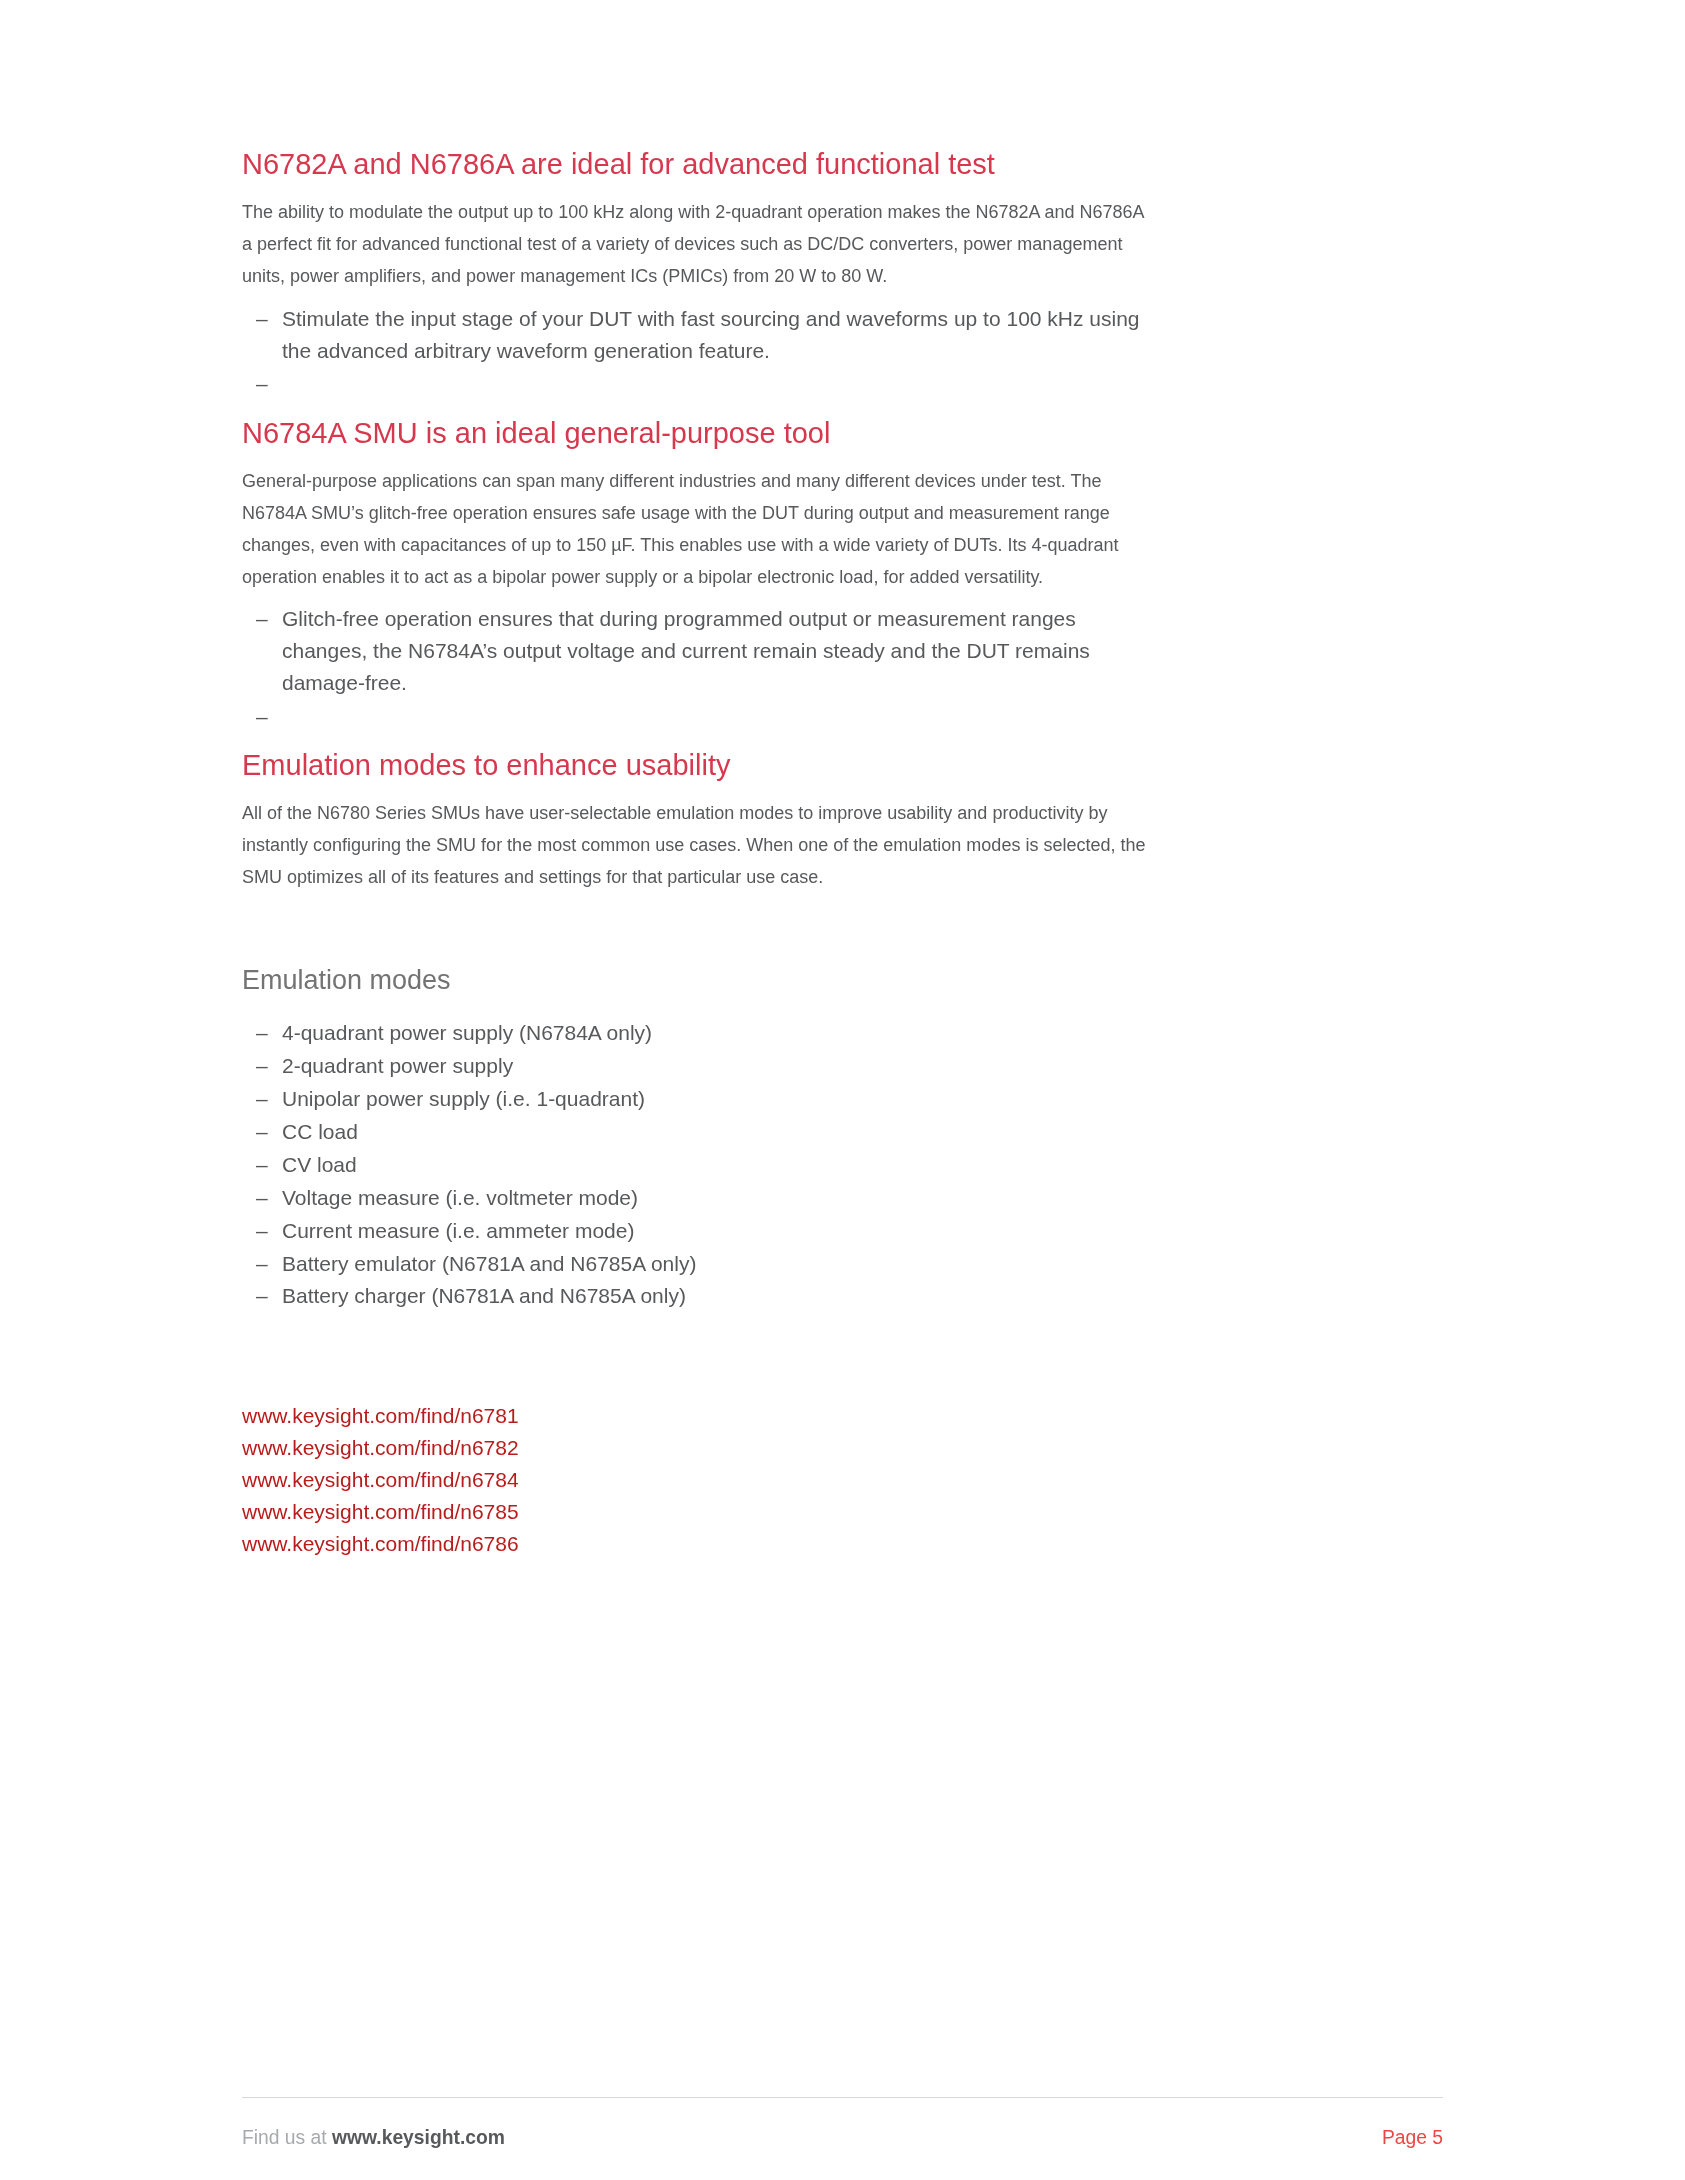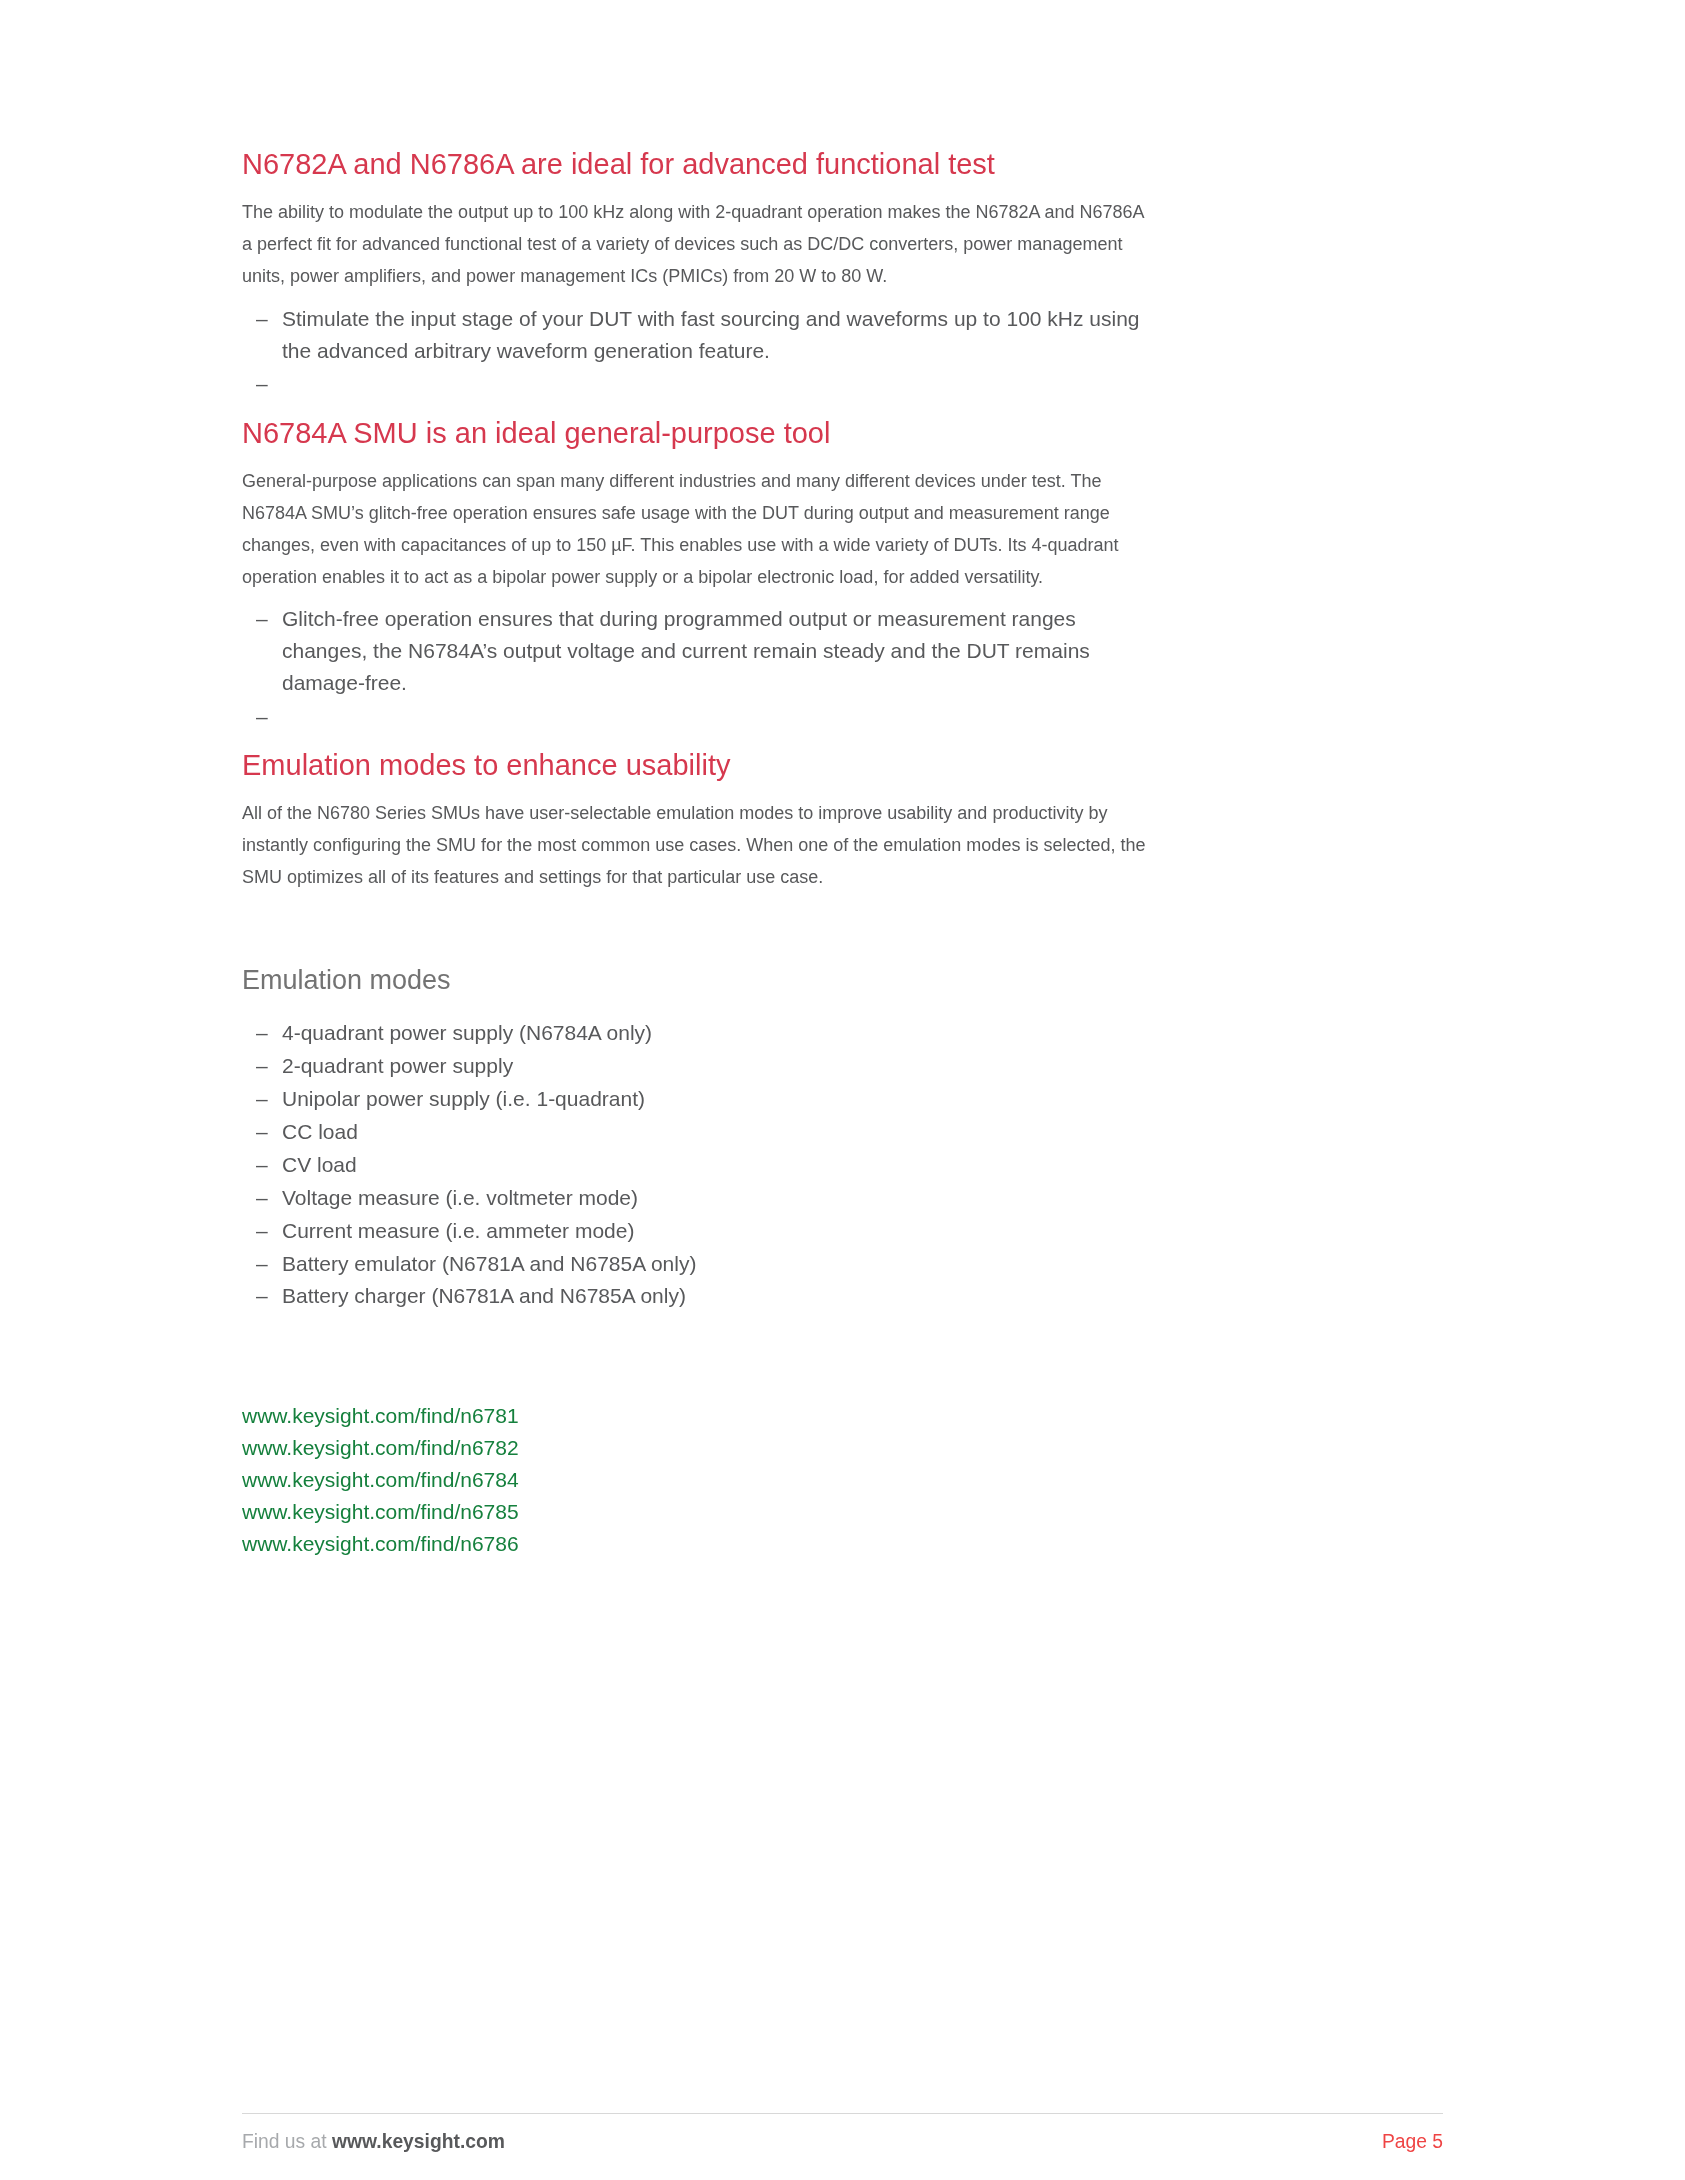--- a/index.html
+++ b/index.html
@@ -57,29 +57,29 @@
     font-weight:400;
     line-height:35px;
     margin:0 0 19.3px 0;
   }
   ul.bullets.emu li { margin:0.9px 0; }
   .links-block {
     margin-top:88px;
     font-size:21px;
     line-height:32px;
   }
-  .links-block .link-line { display:block; color:#15803d; text-decoration:none; }
+  .links-block .link-line { display:block; color:#b91c1c; text-decoration:none; }
   .page-footer {
     position:absolute;
     left:108px;
     right:108px;
-    bottom:0;
+    bottom:16px;
     height:67px;
     border-top:0.9px solid #d8d8d8;
-    padding-top:16px;
+    padding-top:28px;
     display:flex;
     justify-content:space-between;
     align-items:flex-start;
     font-size:19.3px;
     line-height:23px;
   }
   .find-us-prefix { color:#a7a9ac; }
   .find-us-site { color:#58595b; font-weight:700; text-decoration:none; }
   .page-number { color:#ef4444; }
 </style>

